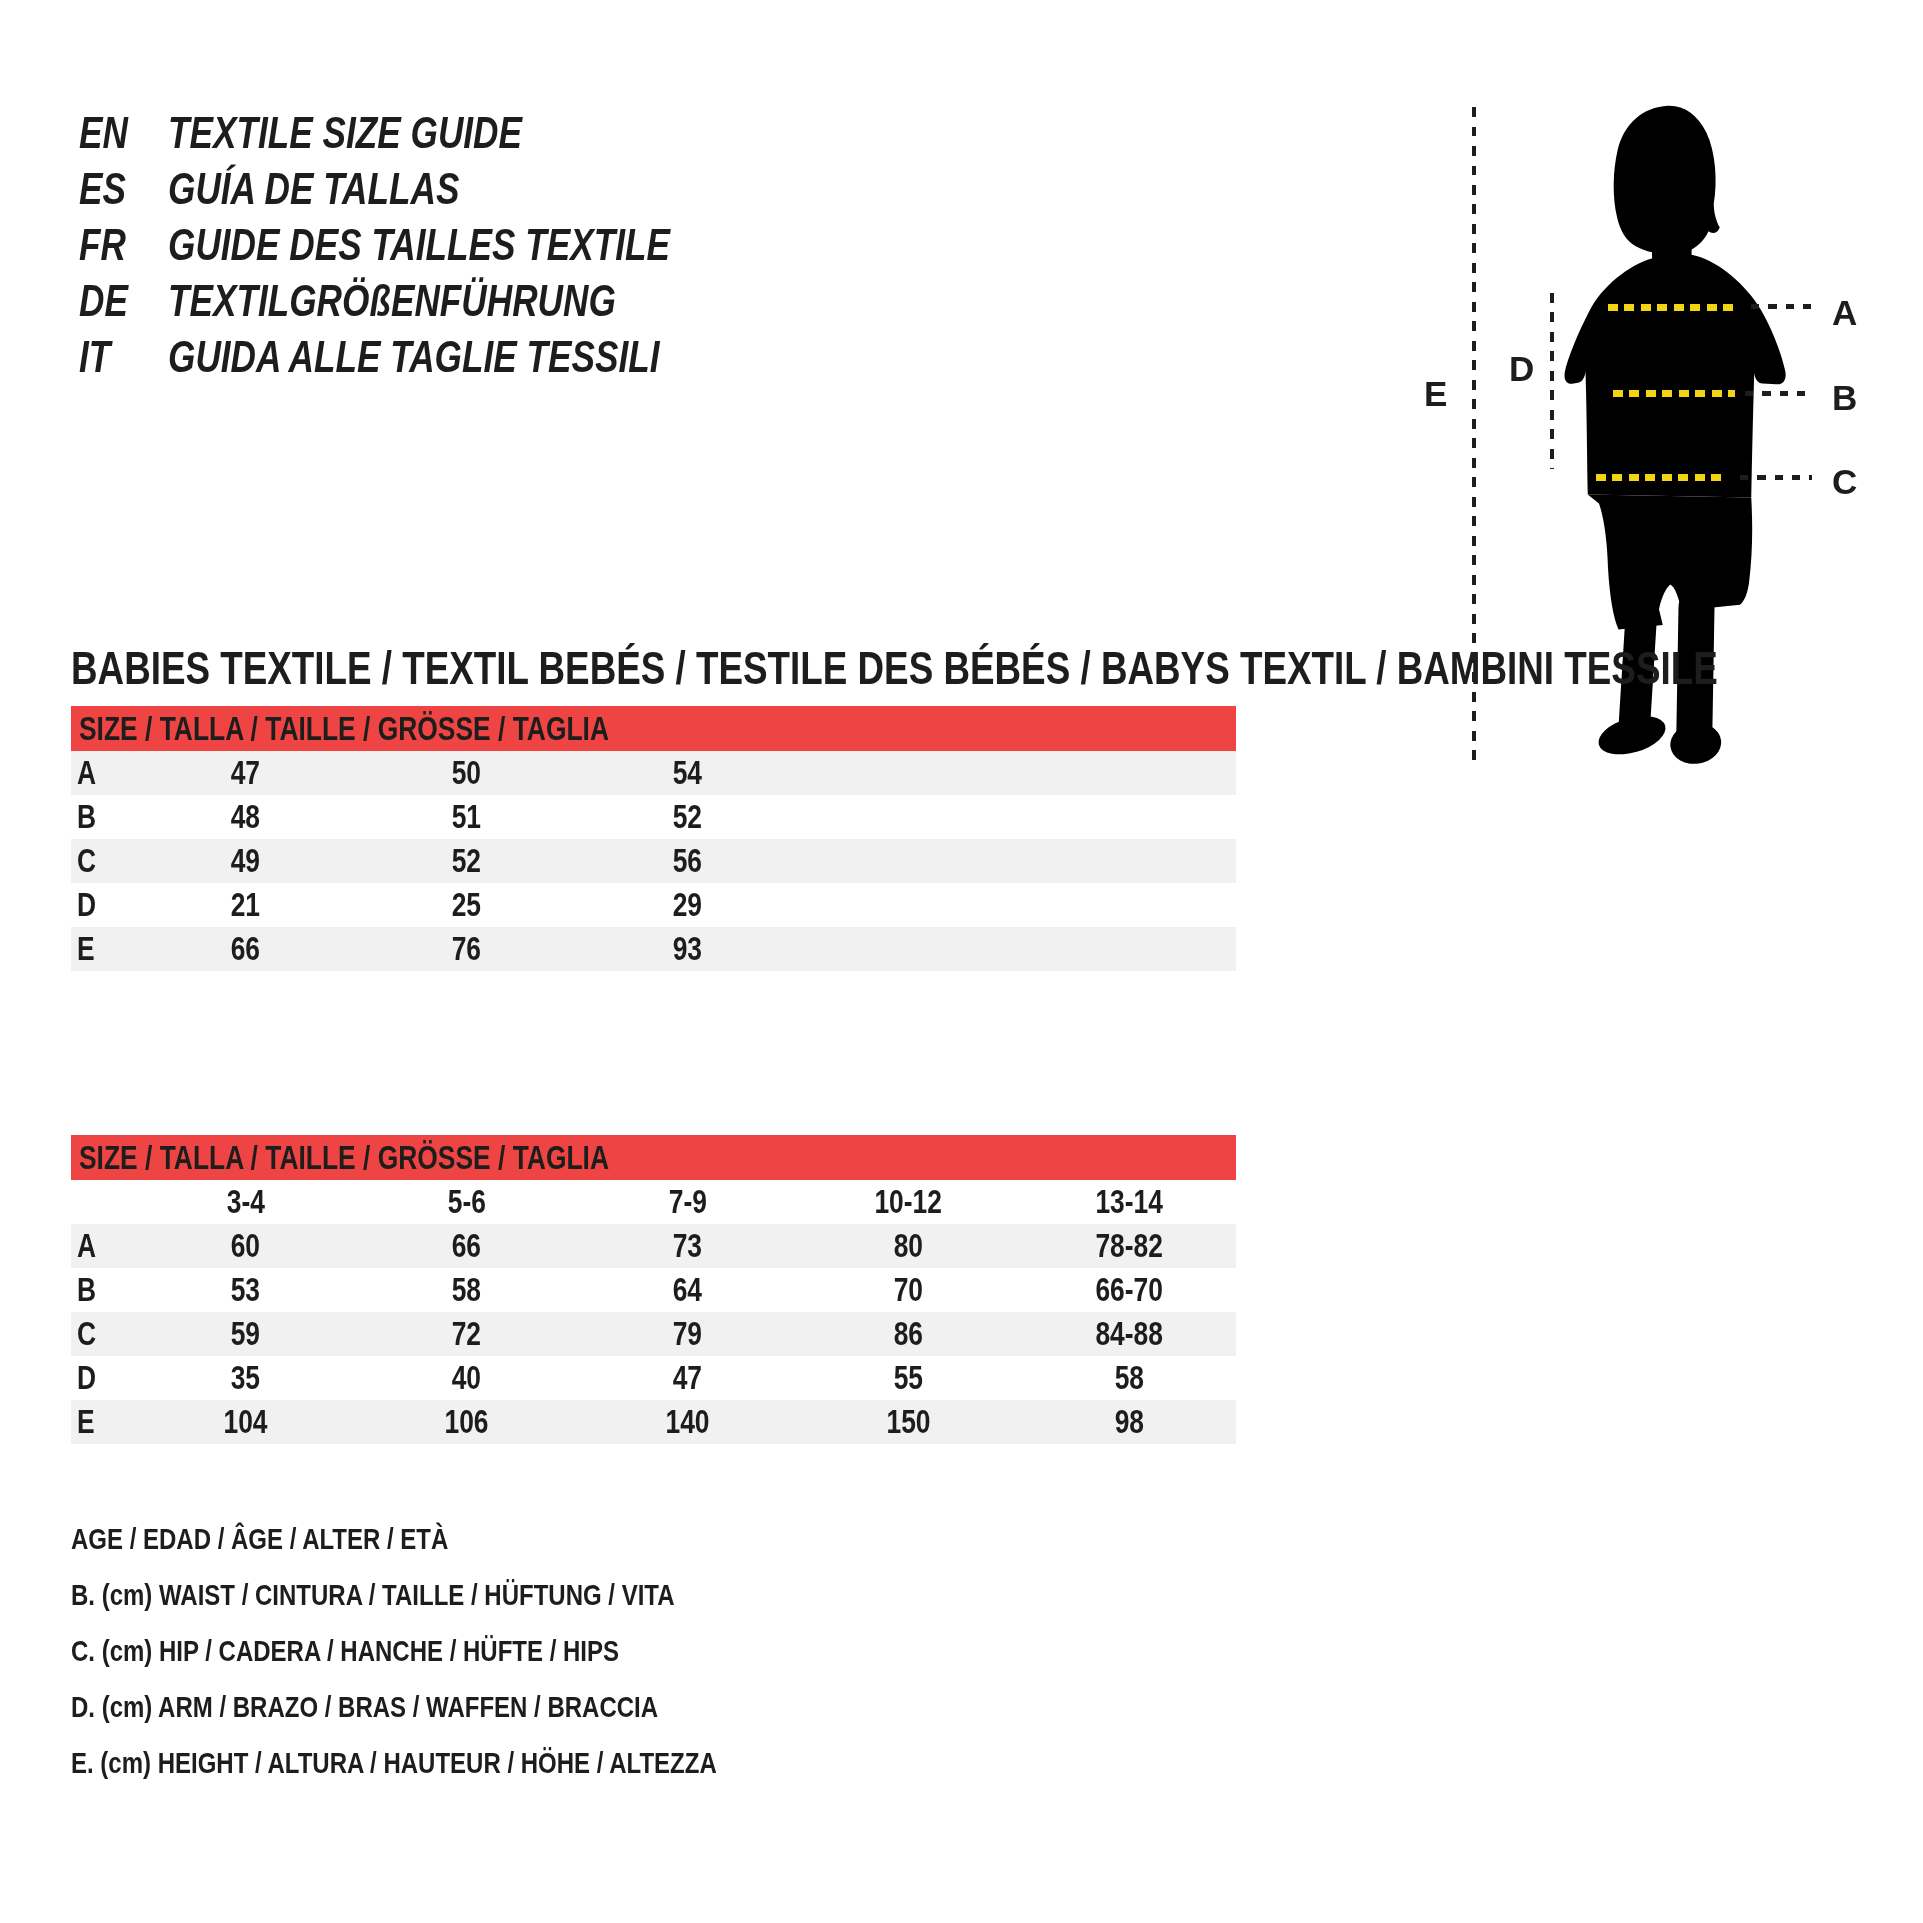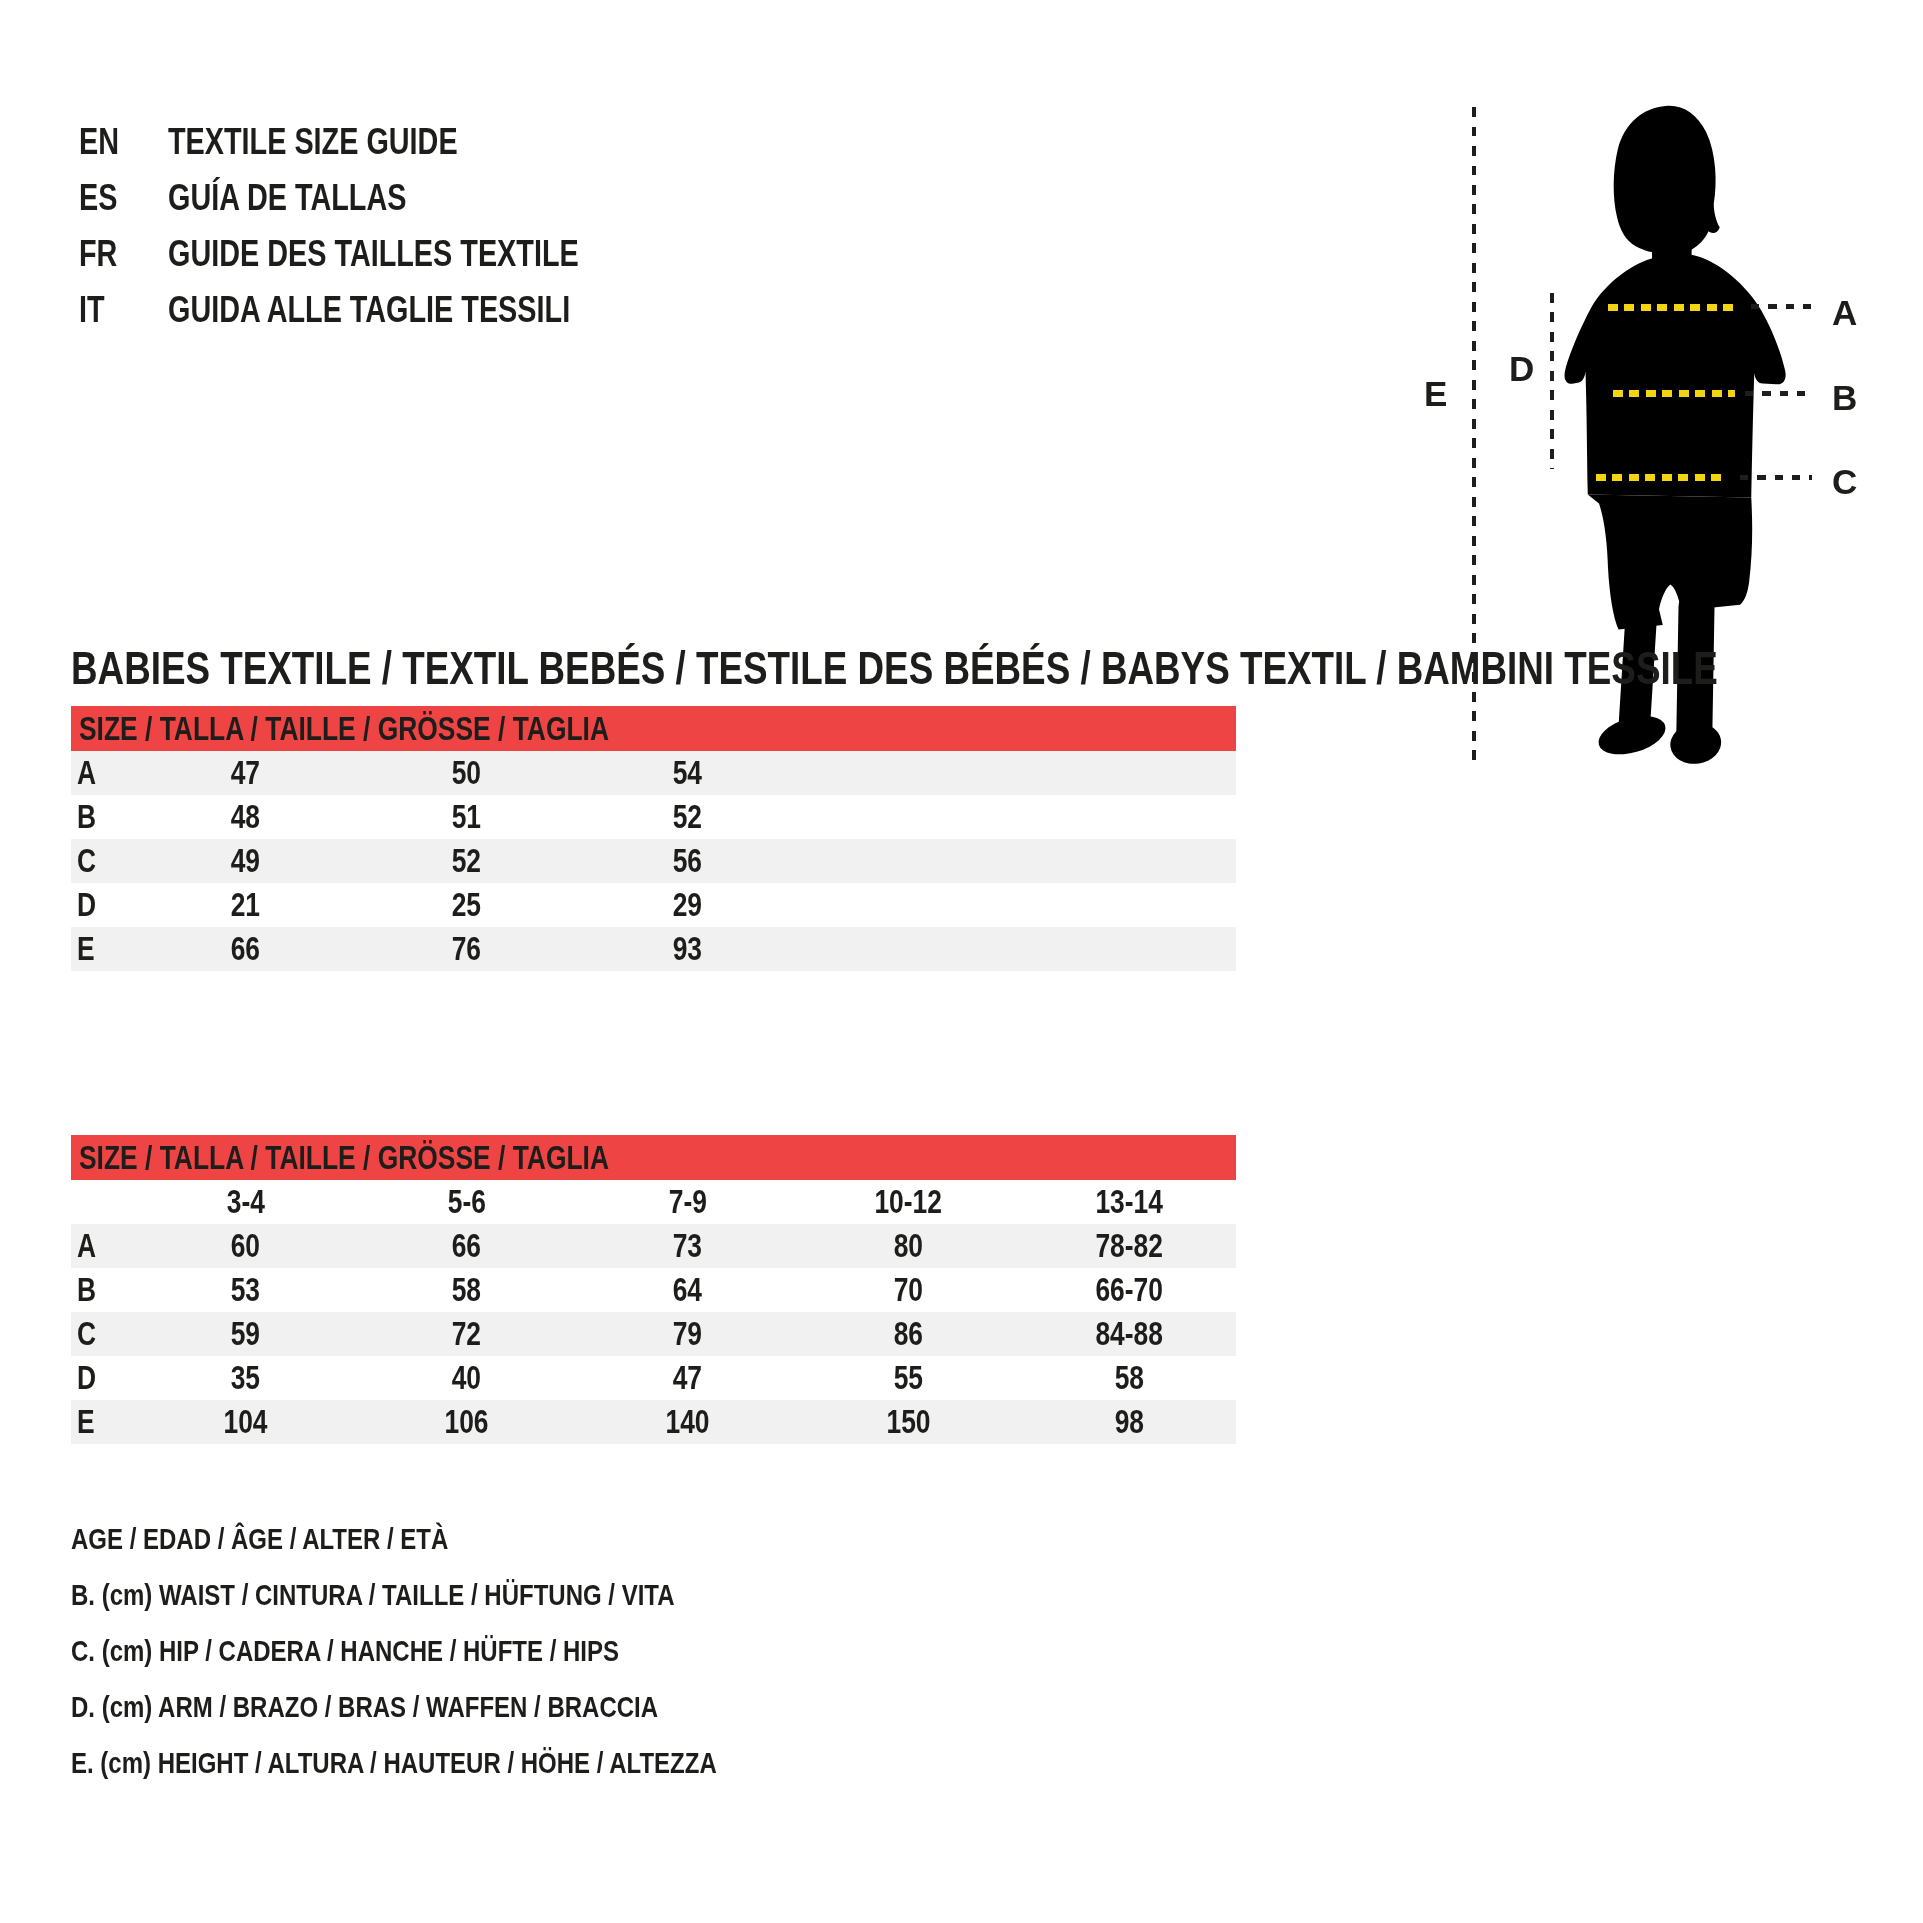--- a/index.html
+++ b/index.html
@@ -8,21 +8,21 @@
     font-family:"Liberation Sans","DejaVu Sans",sans-serif;
     font-weight:bold;color:#1d1d1b;overflow:hidden;
   }
   .page{position:absolute;inset:0;}
   
   .cx{display:inline-block;transform:scaleX(0.8);transform-origin:0 50%;white-space:nowrap;}
   .cxc{display:inline-block;transform:scaleX(0.8);transform-origin:50% 50%;white-space:nowrap;}
 
   
   .langs{position:absolute;left:79px;top:105px;}
-  .lang-row{display:flex;height:56px;font-size:36px;line-height:1.05;align-items:flex-end;}
+  .lang-row{display:flex;height:56px;font-size:44px;line-height:1.05;align-items:center;font-style:italic;}
   .lang-code{width:89px;flex:0 0 89px;}
 
   
   .silhouette{position:absolute;left:1563px;top:98px;width:225px;height:676px;}
   .vdash{position:absolute;width:3.8px;background-image:repeating-linear-gradient(to bottom,#1d1d1b 0 9.8px,transparent 9.8px 19.5px);}
   .e-line{left:1472px;top:107px;height:660px;}
   .d-line{left:1550px;top:293px;height:176px;}
   .ydash{position:absolute;height:6.8px;z-index:3;background-image:repeating-linear-gradient(to right,#F2D411 0 9.8px,transparent 9.8px 16.5px);}
   .a-yellow{left:1608px;top:304px;width:132px;}
   .b-yellow{left:1613px;top:390px;width:122px;}
@@ -69,20 +69,24 @@
     </div>
     <div class="lang-row">
       <span class="lang-code"><span class="cx">ES</span></span>
       <span class="lang-title"><span class="cx">GUÍA DE TALLAS</span></span>
     </div>
     <div class="lang-row">
       <span class="lang-code"><span class="cx">FR</span></span>
       <span class="lang-title"><span class="cx">GUIDE DES TAILLES TEXTILE</span></span>
     </div>
     <div class="lang-row">
+      <span class="lang-code"><span class="cx">DE</span></span>
+      <span class="lang-title"><span class="cx">TEXTILGRÖßENFÜHRUNG</span></span>
+    </div>
+    <div class="lang-row">
       <span class="lang-code"><span class="cx">IT</span></span>
       <span class="lang-title"><span class="cx">GUIDA ALLE TAGLIE TESSILI</span></span>
     </div>
   </div>
 
   <svg class="silhouette" viewBox="0 0 300 900" aria-hidden="true">
     <g fill="#000000" stroke="none">
 
       <path d="M137 10 C 108 12, 82 32, 73 68 C 66 98, 66 132, 72 158 C 76 176, 84 190, 97 197 C 104 201, 112 204, 120 205 C 140 209, 160 208, 172 201 C 181 196, 189 188, 194 177 C 199 181, 206 180, 209 172 C 204 163, 201 152, 201 140 C 206 112, 204 72, 191 45 C 178 20, 160 8, 137 10 Z"></path>
 

